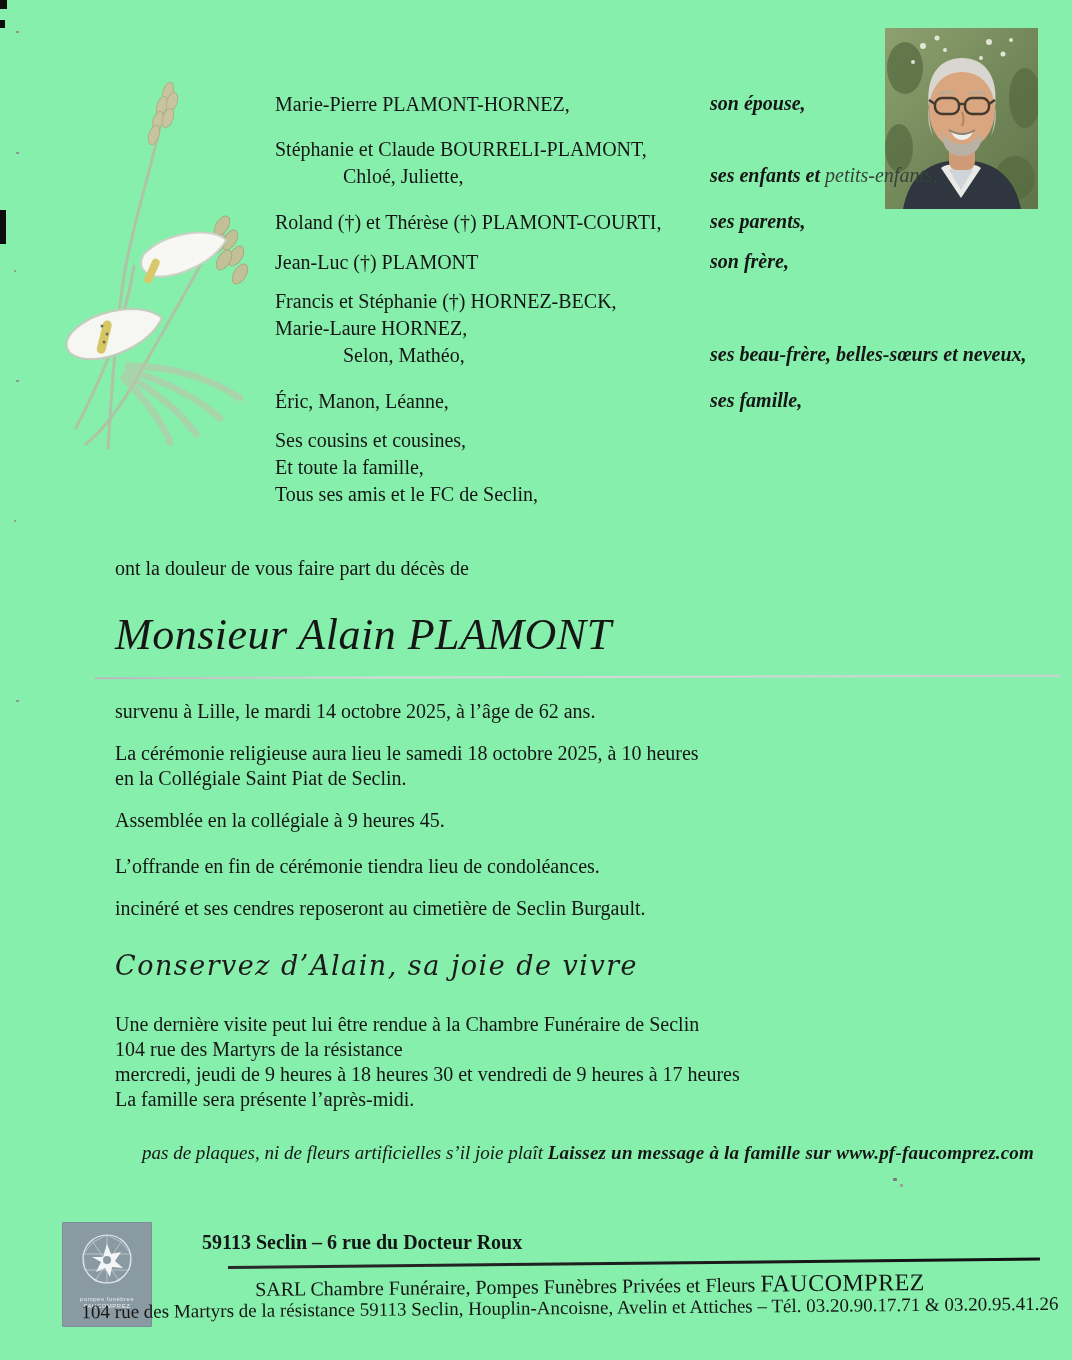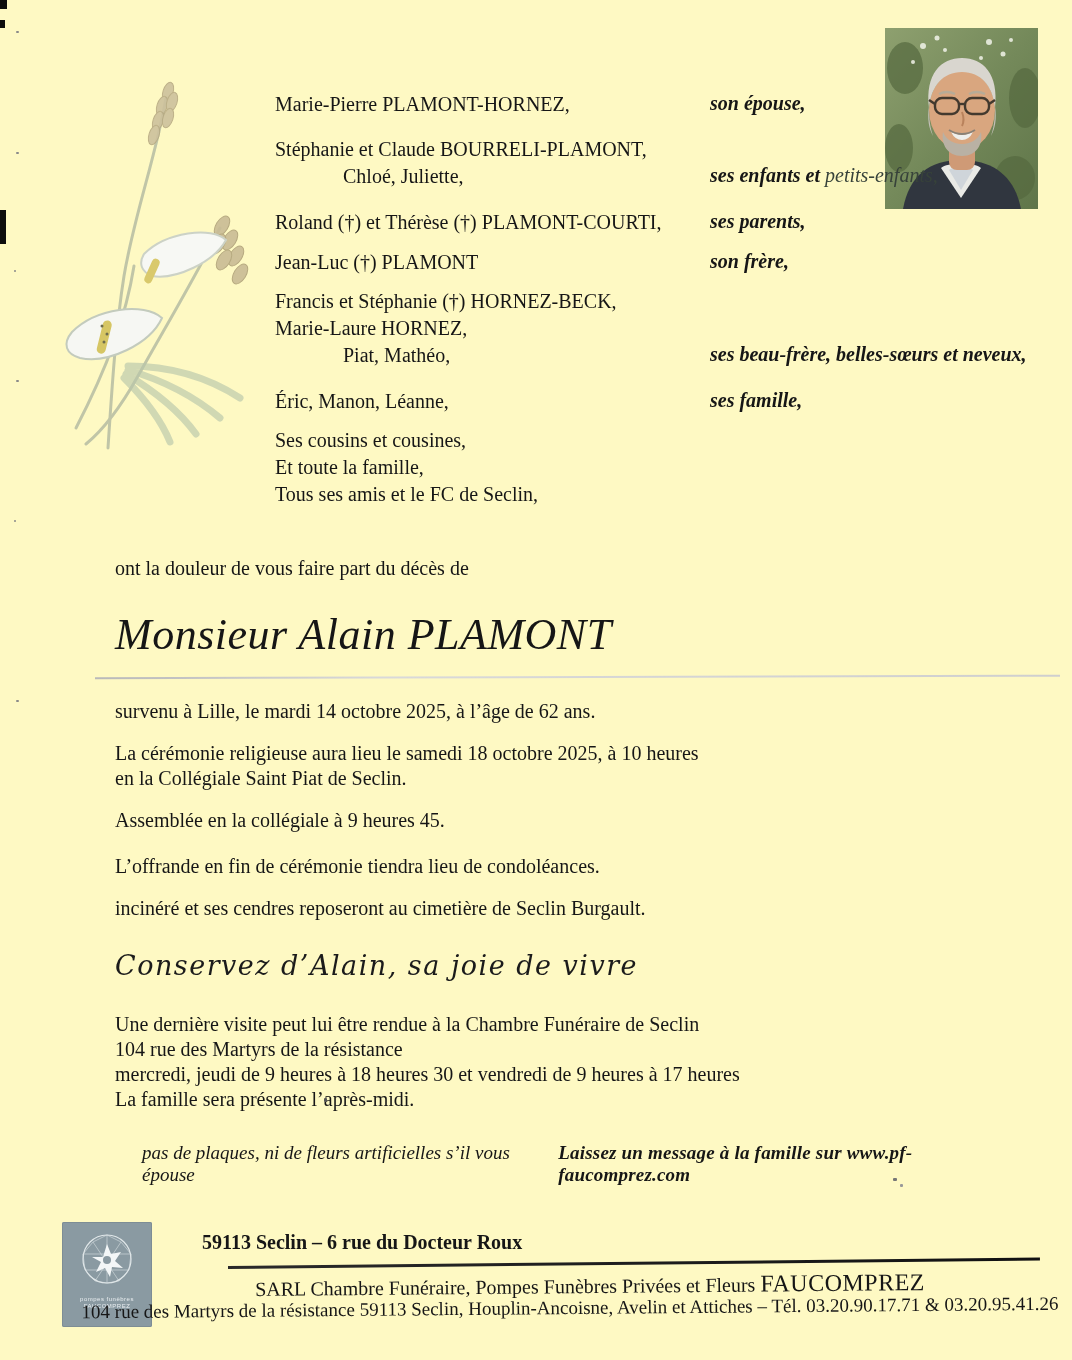--- a/index.html
+++ b/index.html
@@ -1,16 +1,16 @@
 <!DOCTYPE html>
 <html lang="fr"><head>
 <meta charset="utf-8">
 <style>
   html,body{margin:0;padding:0;background:#ffffff;}
-  .page{position:relative;width:1072px;height:1360px;background:#fef9c3;overflow:hidden;
+  .page{position:relative;width:1072px;height:1360px;background:#86efac;overflow:hidden;
         font-family:"Liberation Serif", serif;color:#161616;}
   
   .family{position:absolute;left:275px;top:90px;width:780px;font-size:20px;line-height:27px;}
   .fam-row{display:flex;align-items:flex-end;}
   .fam-row .names{width:435px;}
   .fam-row .rel{font-style:italic;font-weight:bold;white-space:nowrap;padding-bottom:1px;}
   .rel-light{font-weight:normal;color:#37423a;}
   .names .line{white-space:nowrap;}
   .names .indent{padding-left:68px;}
   .gap-lg{margin-top:18px;}
@@ -192,21 +192,21 @@
       <div class="names">
           <div class="line">Jean-Luc (†) PLAMONT</div>
         </div>
       <div class="rel">son frère,</div>
     </div>
 
     <div class="fam-row gap-md">
       <div class="names">
         <div class="line">Francis et Stéphanie (†) HORNEZ-BECK,</div>
         <div class="line">Marie-Laure HORNEZ,</div>
-        <div class="line indent">Piat, Mathéo,</div>
+        <div class="line indent">Selon, Mathéo,</div>
       </div>
       <div class="rel">ses beau-frère, belles-sœurs et neveux,</div>
     </div>
 
     <div class="fam-row gap-lg">
       <div class="names">
           <div class="line">Éric, Manon, Léanne,</div>
         </div>
       <div class="rel">ses famille,</div>
     </div>
@@ -236,21 +236,21 @@
     <div class="motto">Conservez d’Alain, sa joie de vivre</div>
     <div class="visit">
       <div>Une dernière visite peut lui être rendue à la Chambre Funéraire de Seclin</div>
       <div>104 rue des Martyrs de la résistance</div>
       <div>mercredi, jeudi de 9 heures à 18 heures 30 et vendredi de 9 heures à 17 heures</div>
       <div>La famille sera présente l’après-midi.</div>
     </div>
   </div>
 
   <div class="notes">
-    <div class="note-left">pas de plaques, ni de fleurs artificielles s’il vous épouse</div>
+    <div class="note-left">pas de plaques, ni de fleurs artificielles s’il joie plaît</div>
     <div class="note-right"><span>Laissez un message à la famille sur www.pf-faucomprez.com</span></div>
   </div>
 
   <div class="logo">
     <svg width="60" height="62" viewBox="0 0 60 62">
       <circle cx="30" cy="29" r="24" fill="none" stroke="#e9eef0" stroke-width="1.2" opacity="0.9"></circle>
       <g stroke="#dde5e7" stroke-width="0.8" fill="none" opacity="0.7">
         <path d="M30 5 L44 12 L54 24 L52 40 L42 51 L30 53 L18 51 L8 40 L6 24 L16 12 Z"></path>
         <path d="M30 5 L30 53 M6 24 L54 24 M16 12 L42 51 M44 12 L18 51 M8 40 L52 40"></path>
       </g>

